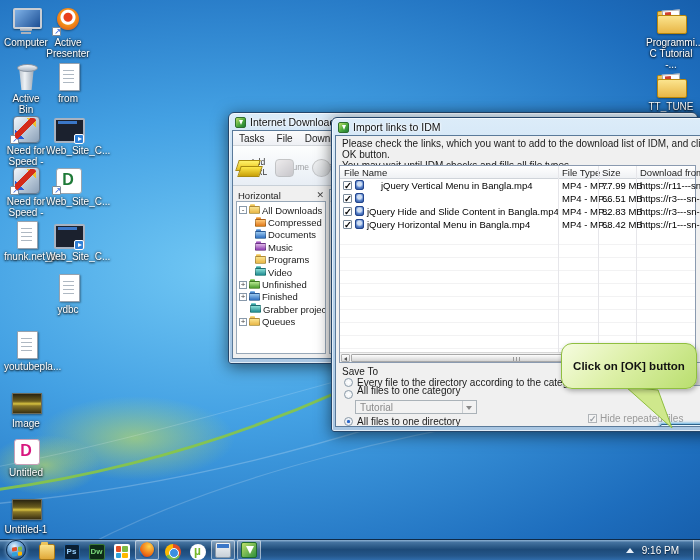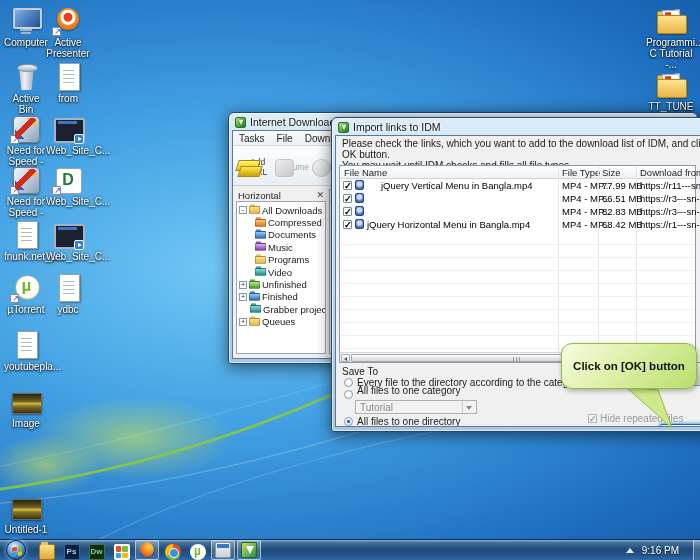--- a/index.html
+++ b/index.html
@@ -215,37 +215,35 @@
   <div class="dicon" style="left:4px;top:220px">
     <div class="ic di-text"></div>
     <div class="lbl">fnunk.net_p...</div>
   </div>
   <div class="dicon" style="left:46px;top:220px">
     <div class="ic di-video">
         <span class="play"></span>
       </div>
     <div class="lbl">Web_Site_C...</div>
   </div>
-  <div class="dicon" style="left:4px;top:273px">
-    <div class="ic di-utorrent">
-        <span class="sc"></span>
-      </div>
-    <div class="lbl">µTorrent</div>
-  </div>
   <div class="dicon" style="left:4px;top:330px">
     <div class="ic di-text"></div>
     <div class="lbl">youtubepla...</div>
   </div>
   <div class="dicon" style="left:46px;top:273px">
     <div class="ic di-text"></div>
     <div class="lbl">ydbc</div>
   </div>
   <div class="dicon" style="left:4px;top:387px">
     <div class="ic di-image"></div>
     <div class="lbl">Image</div>
+  </div>
+  <div class="dicon" style="left:4px;top:436px">
+    <div class="ic di-pinkd"></div>
+    <div class="lbl">Untitled</div>
   </div>
   <div class="dicon" style="left:4px;top:493px">
     <div class="ic di-image"></div>
     <div class="lbl">Untitled-1</div>
   </div>
   <div class="dicon wide" style="left:646px;top:6px">
     <div class="ic di-folder">
         <span class="paper"></span>
       </div>
     <div class="lbl">Programmi... C Tutorial -...</div>
@@ -385,20 +383,21 @@
         <div class="drow">
           <span class="cb" style="left:3px;top:2px">✓</span>
           <span class="fico" style="left:15px;top:1px"></span>
           <span style="left:222px">MP4 - MP...</span>
           <span style="left:262px">66.51 MB</span>
           <span style="left:300px">https://r3---sn-h557sne...</span>
         </div>
         <div class="drow">
           <span class="cb" style="left:3px;top:2px">✓</span>
           <span class="fico" style="left:15px;top:1px"></span>
+          <span style="left:27px">jQuery Hide and Slide Content in Bangla.mp4</span>
           <span style="left:222px">MP4 - MP...</span>
           <span style="left:262px">82.83 MB</span>
           <span style="left:300px">https://r3---sn-h557sne...</span>
         </div>
         <div class="drow">
           <span class="cb" style="left:3px;top:2px">✓</span>
           <span class="fico" style="left:15px;top:1px"></span>
           <span style="left:27px">jQuery Horizontal Menu in Bangla.mp4</span>
           <span style="left:222px">MP4 - MP...</span>
           <span style="left:262px">68.42 MB</span>

